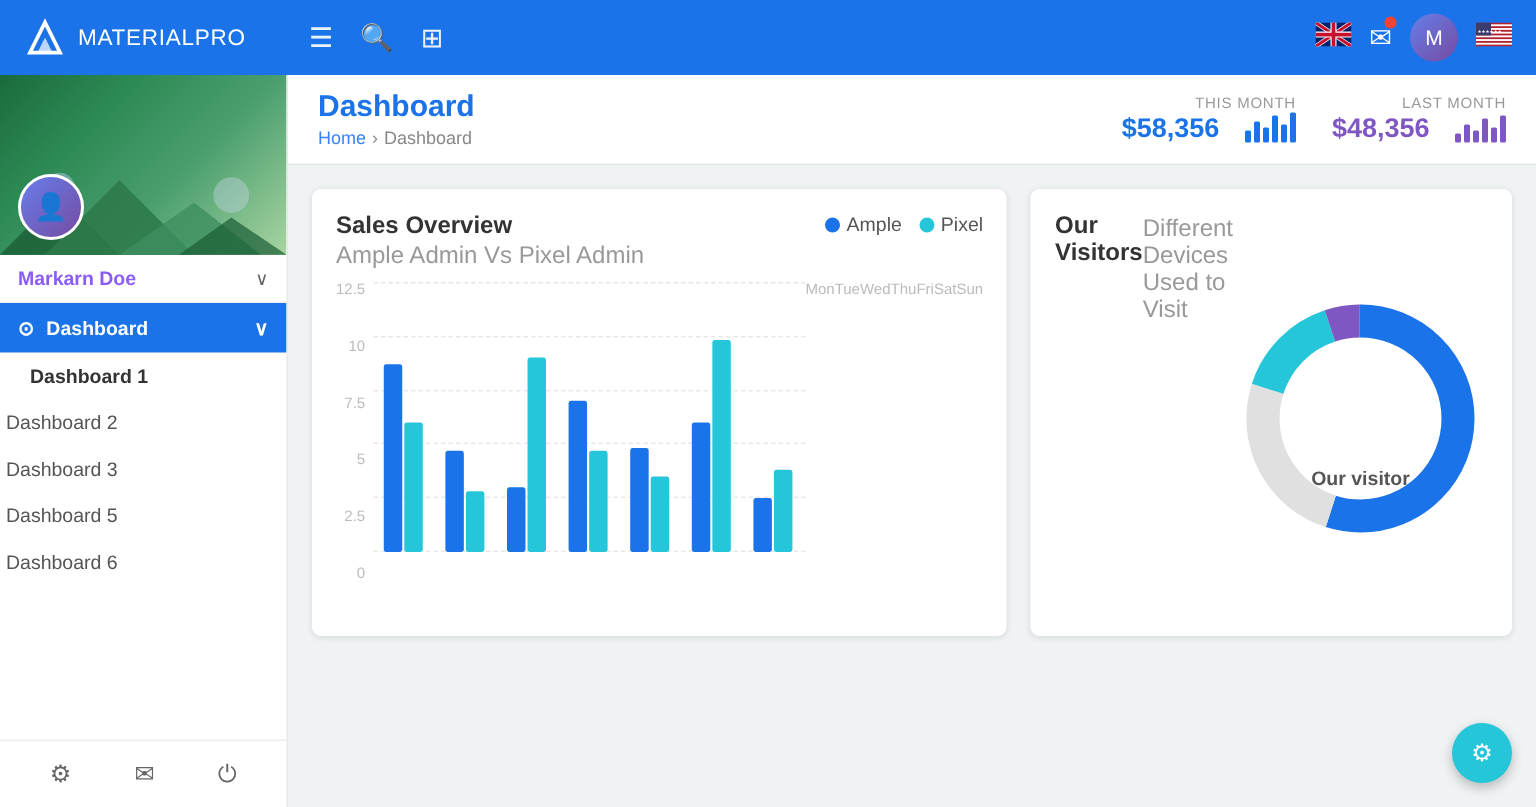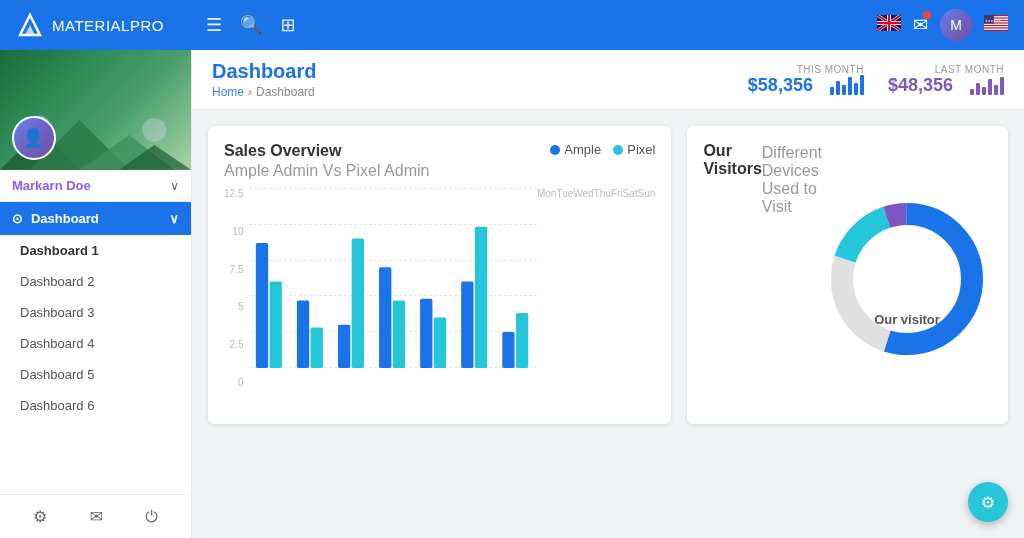--- a/index.html
+++ b/index.html
@@ -150,21 +150,21 @@
       font-size: 13px;
       font-weight: 600;
       justify-content: space-between;
     }
     .sidebar-item-active .item-left {
       display: flex;
       align-items: center;
       gap: 8px;
     }
     .sidebar-item {
-      padding: 8px 12px 8px 20px;
+      padding: 8px 12px 8px 4px;
       font-size: 13px;
       color: #555;
       cursor: pointer;
     }
     .sidebar-item-bold {
       padding: 8px 12px 8px 20px;
       font-size: 13px;
       color: #333;
       font-weight: 600;
       cursor: pointer;
@@ -441,21 +441,20 @@
     <div class="sidebar-item-active">
       <div class="item-left">
         <span>⊙</span>
         <span>Dashboard</span>
       </div>
       <span>∨</span>
     </div>
     <div class="sidebar-item-bold">Dashboard 1</div>
     <div class="sidebar-item">Dashboard 2</div>
     <div class="sidebar-item">Dashboard 3</div>
-    <div class="sidebar-item">Dashboard 4</div>
     <div class="sidebar-item">Dashboard 5</div>
     <div class="sidebar-item">Dashboard 6</div>
     <div class="sidebar-footer">
       <span>⚙</span>
       <span>✉</span>
       <span>⏻</span>
     </div>
   </aside>
 
   <div class="content">

